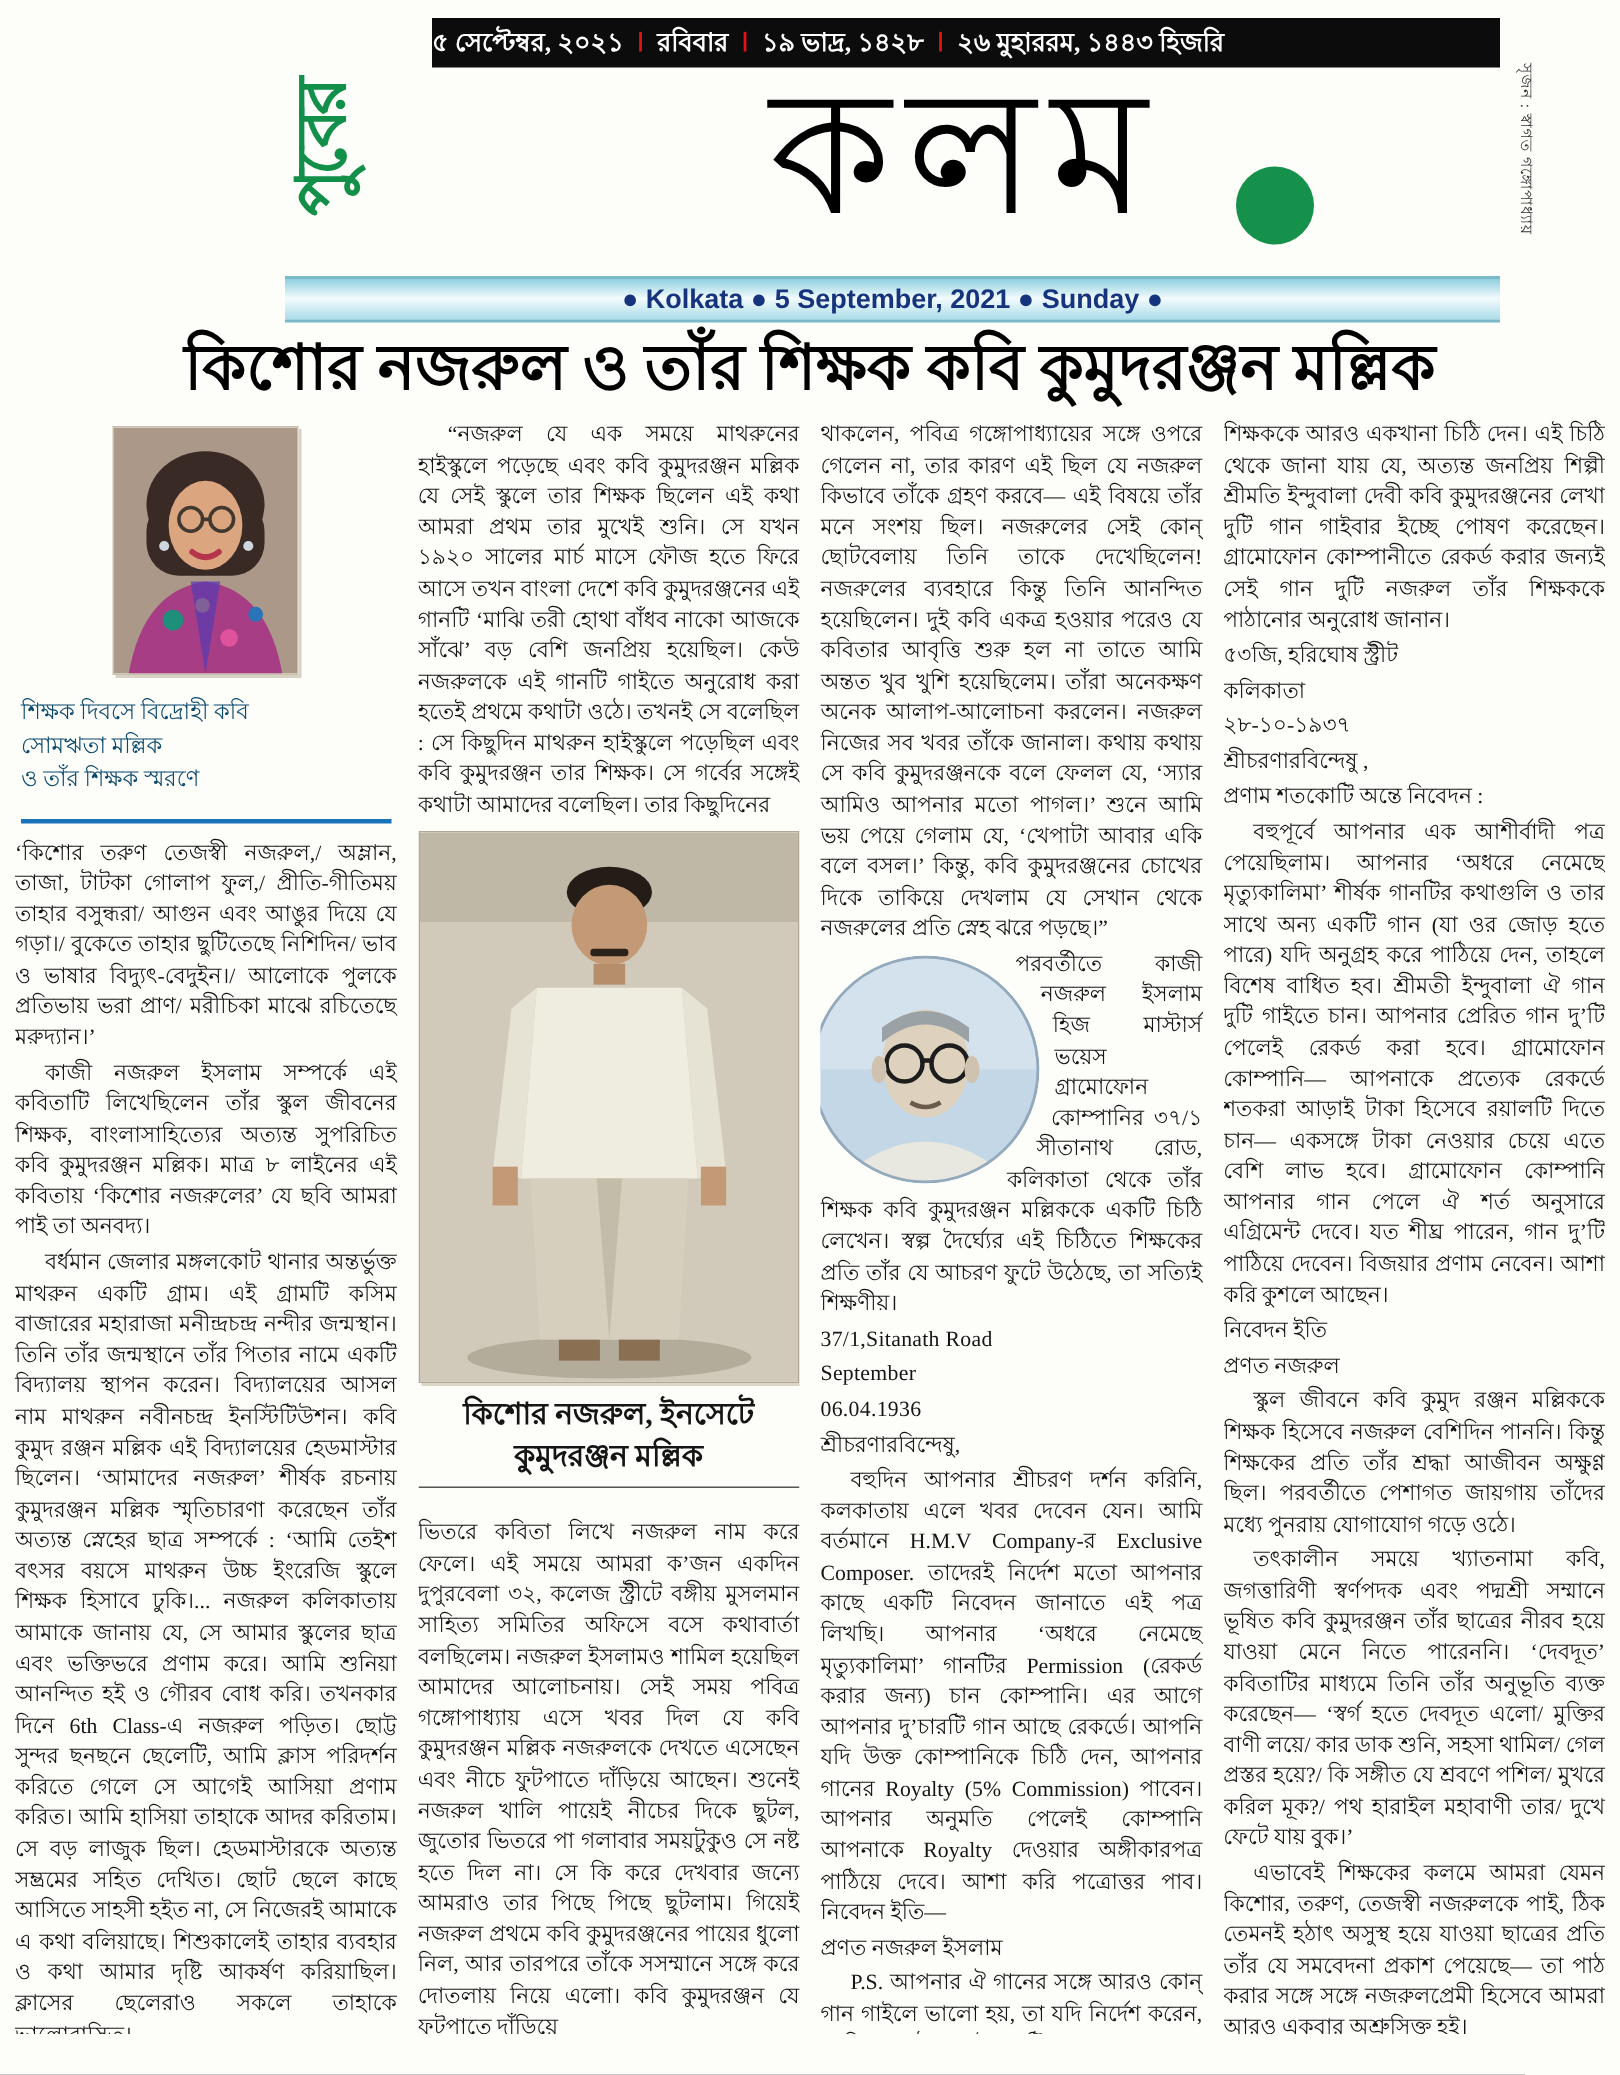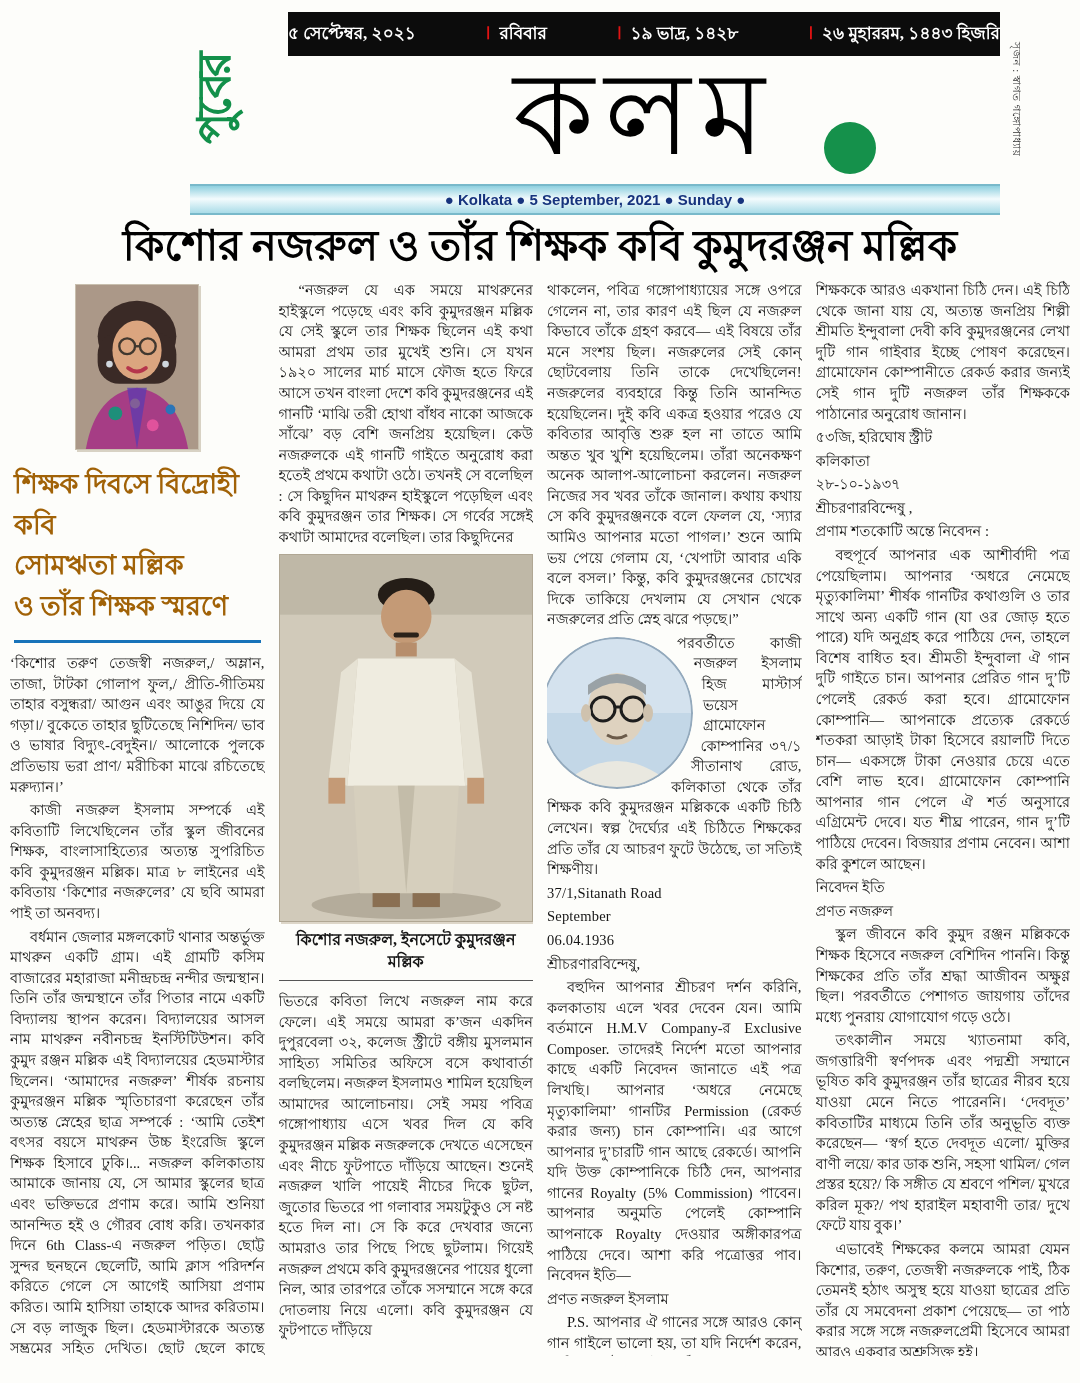--- a/index.html
+++ b/index.html
@@ -12,22 +12,22 @@
   
   .masthead { position:relative; height:184px; }
   .logo-vertical {
     position:absolute; left:192px; top:20px; width:108px; height:160px;
     writing-mode:vertical-rl; transform:rotate(180deg);
     font-size:46px; font-weight:bold; color:#12904a; text-align:center;
     letter-spacing:-4px; line-height:1;
   }
   .mast-center { position:absolute; left:288px; top:12px; width:712px; }
   .date-bar {
-    background:#0c0c0c; color:#fff; height:44px;
-    display:flex; align-items:center; justify-content:space-between;
+    background:#0c0c0c; color:#fff; height:33px;
+    display:flex; align-items:center; justify-content:flex-start;
     font-size:17px; font-weight:bold; white-space:nowrap;
   }
   .date-bar span { position:relative; }
   .date-bar span + span::before {
     content:"❘"; color:#e11313; margin:0 10px; font-weight:bold;
   }
   .paper-title-wrap { position:relative; text-align:center; height:138px; }
   .paper-title {
     position:relative; z-index:1; font-size:116px; line-height:118px;
     font-weight:normal; letter-spacing:10px; color:#000;
@@ -37,21 +37,21 @@
     width:52px; height:52px; border-radius:50%; background:#15914b;
   }
   .credit-vertical {
     position:absolute; right:56px; top:42px; height:140px;
     writing-mode:vertical-rl; font-size:10.5px; color:#333; letter-spacing:.5px;
   }
   
   .location-bar {
     margin-left:190px; width:810px; height:31px; line-height:27px;
     text-align:center; font-family:"Liberation Sans", sans-serif;
-    font-weight:bold; font-size:15px; color:#16337d;
+    font-weight:bold; font-size:18px; color:#16337d;
     background:linear-gradient(#8fd0df, #f3fbfd 48%, #aadcE8);
     border-top:2px solid #79b9ca; border-bottom:2px solid #79b9ca;
   }
   
   .headline {
     margin:8px 6px 10px; text-align:center;
     font-size:42px; line-height:1.12; font-weight:bold; color:#000;
   }
   
   .columns {
@@ -62,31 +62,31 @@
   .body p.para { margin:0 0 3px; text-align:justify; text-indent:20px; }
   .body p.ni { text-indent:0; }
   .body p.right { text-indent:0; padding-right:6px; }
   .body p.en { letter-spacing:.2px; }
   
   .byline-box { padding:2px 4px 0; margin-bottom:10px; }
   .author-photo {
     width:124px; height:166px; margin:2px auto 14px; display:block;
     border:1px solid #c8bfae; box-shadow:2px 2px 0 #d8d2c4;
   }
-  .byline-text { font-size:27px; font-weight:bold; line-height:1.5; color:#a16207; }
+  .byline-text { font-size:15px; font-weight:normal; line-height:1.5; color:#0c4a6e; }
   .byline-rule { border-bottom:3.5px solid #1873b9; margin-top:14px; }
   
   .photo-figure { margin:6px 0 6px; }
   .nazrul-photo {
     width:100%; height:368px; display:block;
     border:1px solid #b0a794; box-shadow:2px 2px 0 #ddd6c8;
   }
   .photo-figure figcaption {
-    font-weight:bold; font-size:16px; text-align:center;
-    padding:7px 0 6px; border-bottom:1.5px solid #555; margin-bottom:10px;
+    font-weight:bold; font-size:20px; text-align:center;
+    padding:7px 0 6px; border-bottom:1.5px solid #555; margin-bottom:20px;
   }
   
   .wrap-block { overflow:visible; }
   .kumud-photo {
     float:left; width:152px; height:152px; border-radius:50%;
     shape-outside:circle(50%); margin:4px 10px 4px -6px;
   }
   svg { display:block; }
 </style>
 </head>

